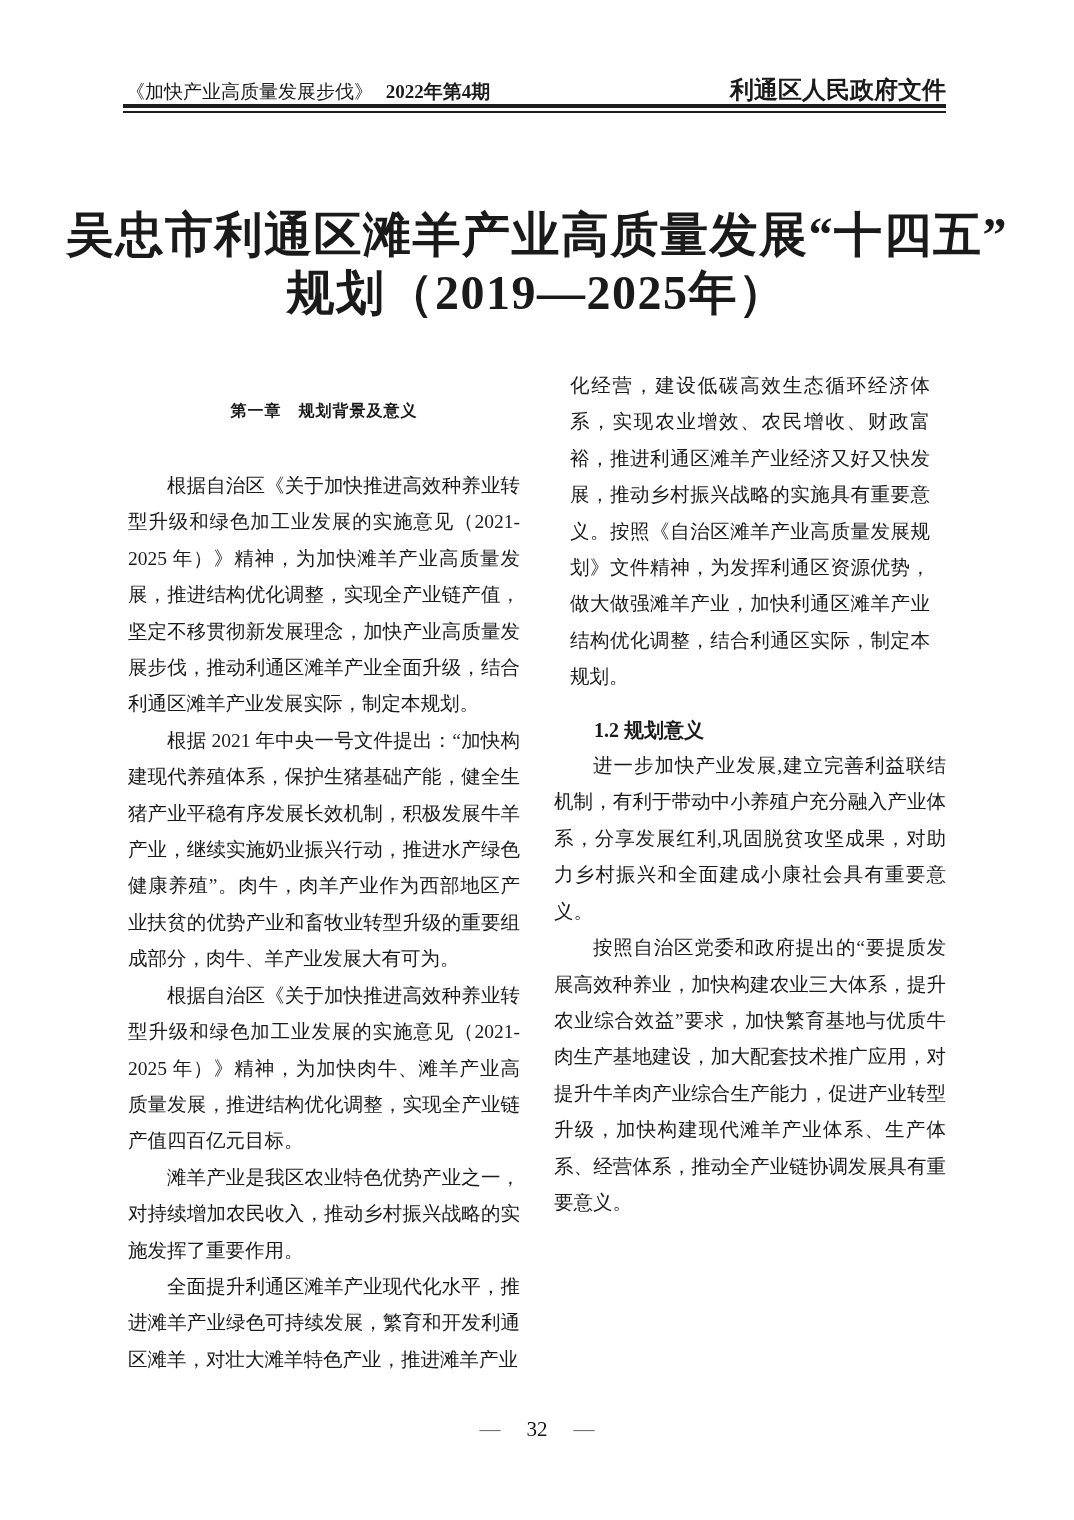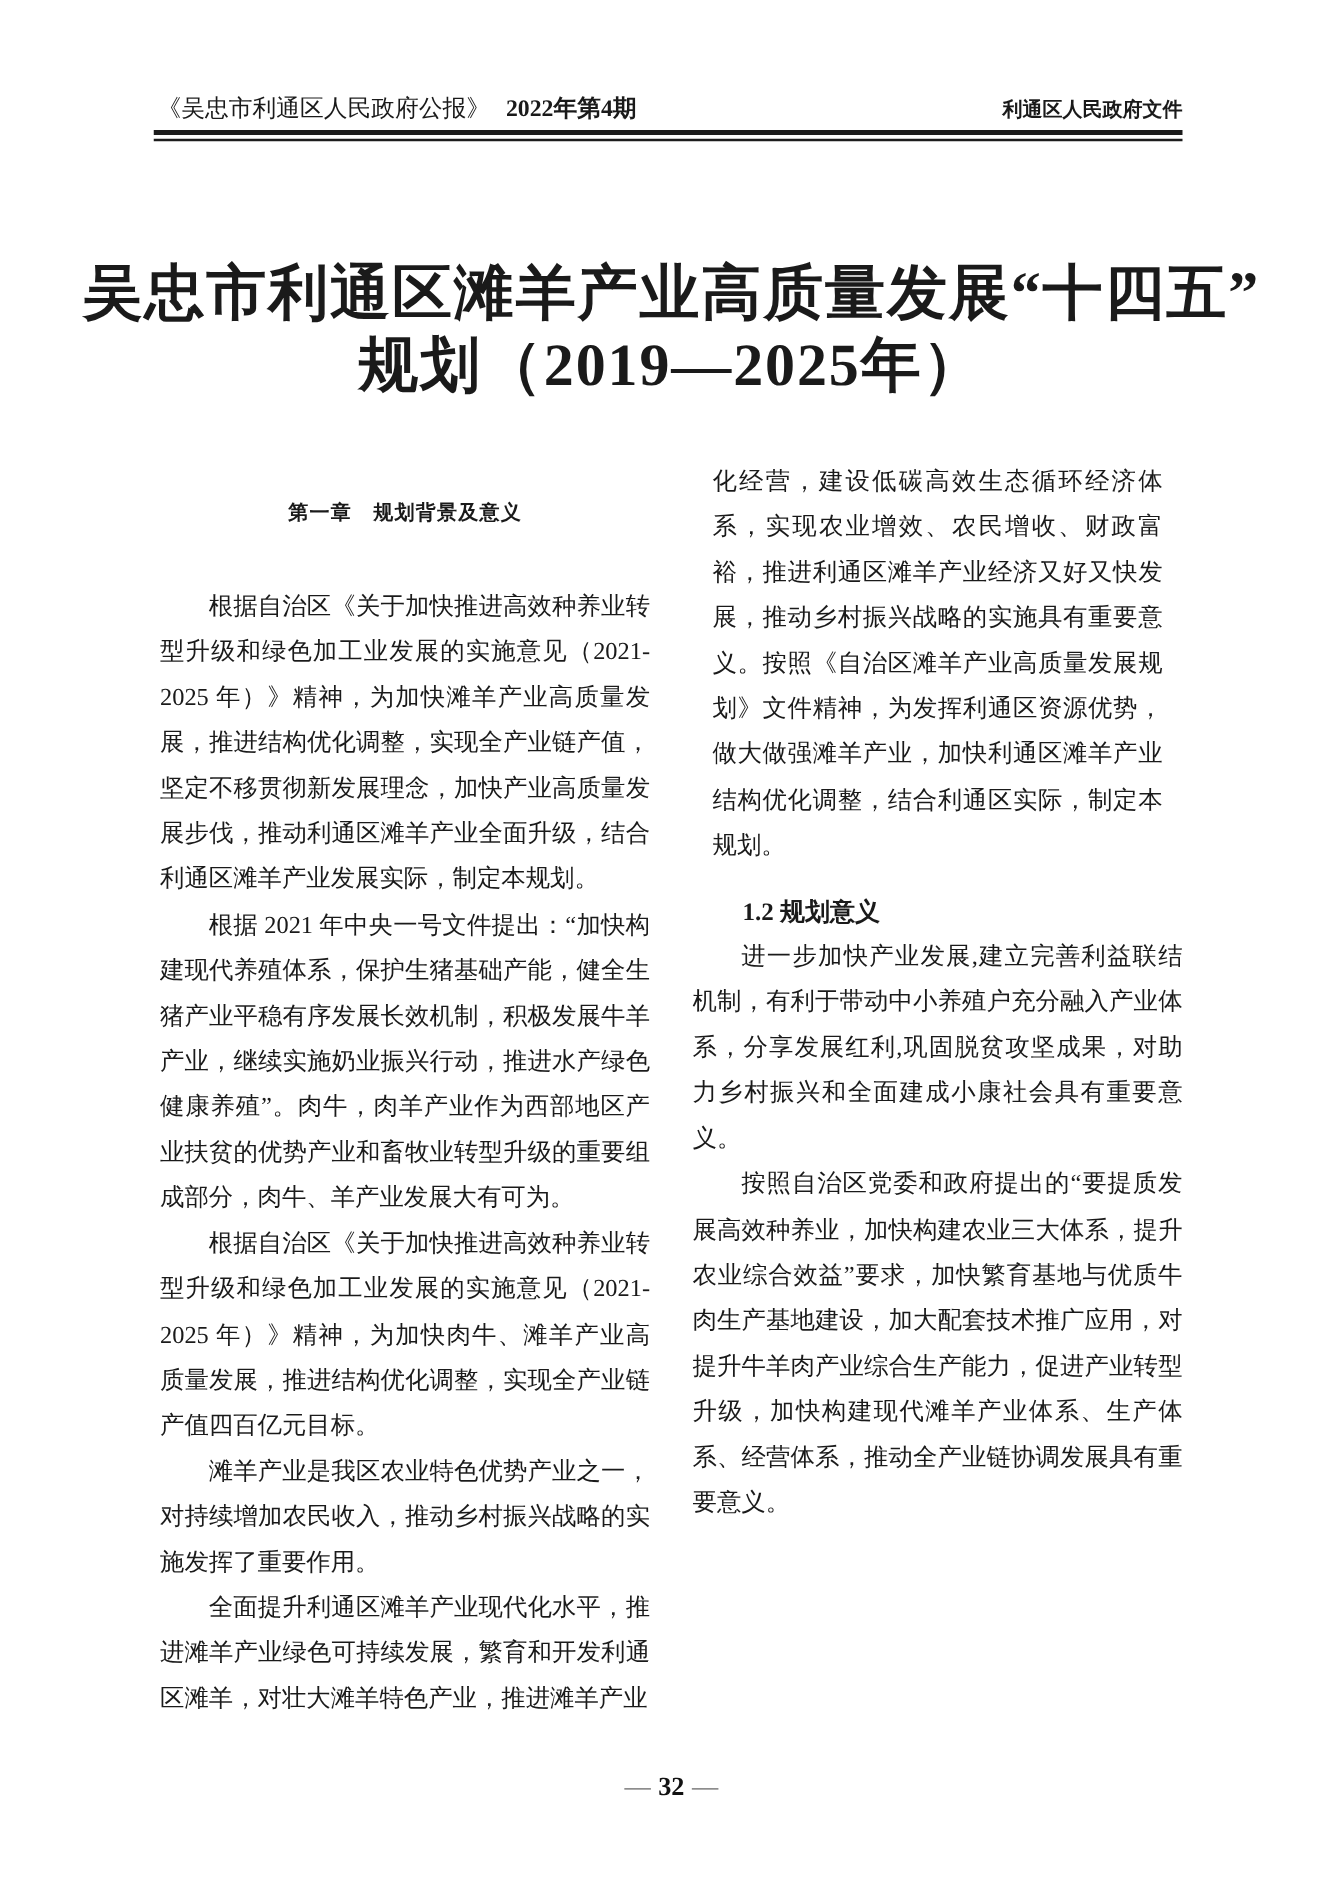--- a/index.html
+++ b/index.html
@@ -19,21 +19,21 @@
     position: absolute;
     top: 74px; left: 126px; right: 128px;
     display: flex;
     justify-content: space-between;
     align-items: baseline;
   }
   .header-left { font-size: 19px; white-space: nowrap; }
   .journal-name { font-weight: normal; }
   .issue-label { font-weight: bold; margin-left: 8px; }
   .doc-type-label {
-    font-size: 16px;
+    font-size: 24px;
     font-weight: bold;
     font-family: Liberation Sans, sans-serif;
     white-space: nowrap;
   }
   .header-rule { position: absolute; top: 104px; left: 123px; right: 128px; }
   .header-rule .thick { height: 4px; background: #1c1c1c; }
   .header-rule .thin  { height: 2px; background: #1c1c1c; margin-top: 3px; }
 
   
   .doc-title {
@@ -88,30 +88,30 @@
   
   .footer {
     position: absolute;
     top: 1414px; left: 0;
     width: 100%;
     text-align: center;
     font-size: 21px;
     line-height: 30px;
   }
   .footer .dash { color: #6e6e6e; font-weight: normal; }
-  .footer .page-num { font-weight: bold; margin: 0 6px; color: #111; }
+  .footer .page-num { font-weight: normal; margin: 0 26px; color: #111; }
 </style>
 </head>
 <body>
 
 <div class="page">
 
   <div class="header">
     <div class="header-left">
-      <span class="journal-name">《吴忠市利通区人民政府公报》</span>
+      <span class="journal-name">《加快产业高质量发展步伐》</span>
       <span class="issue-label">2022年第4期</span>
     </div>
     <div class="doc-type-label">利通区人民政府文件</div>
   </div>
   <div class="header-rule">
     <div class="thick"></div>
     <div class="thin"></div>
   </div>
 
   <div class="doc-title">

